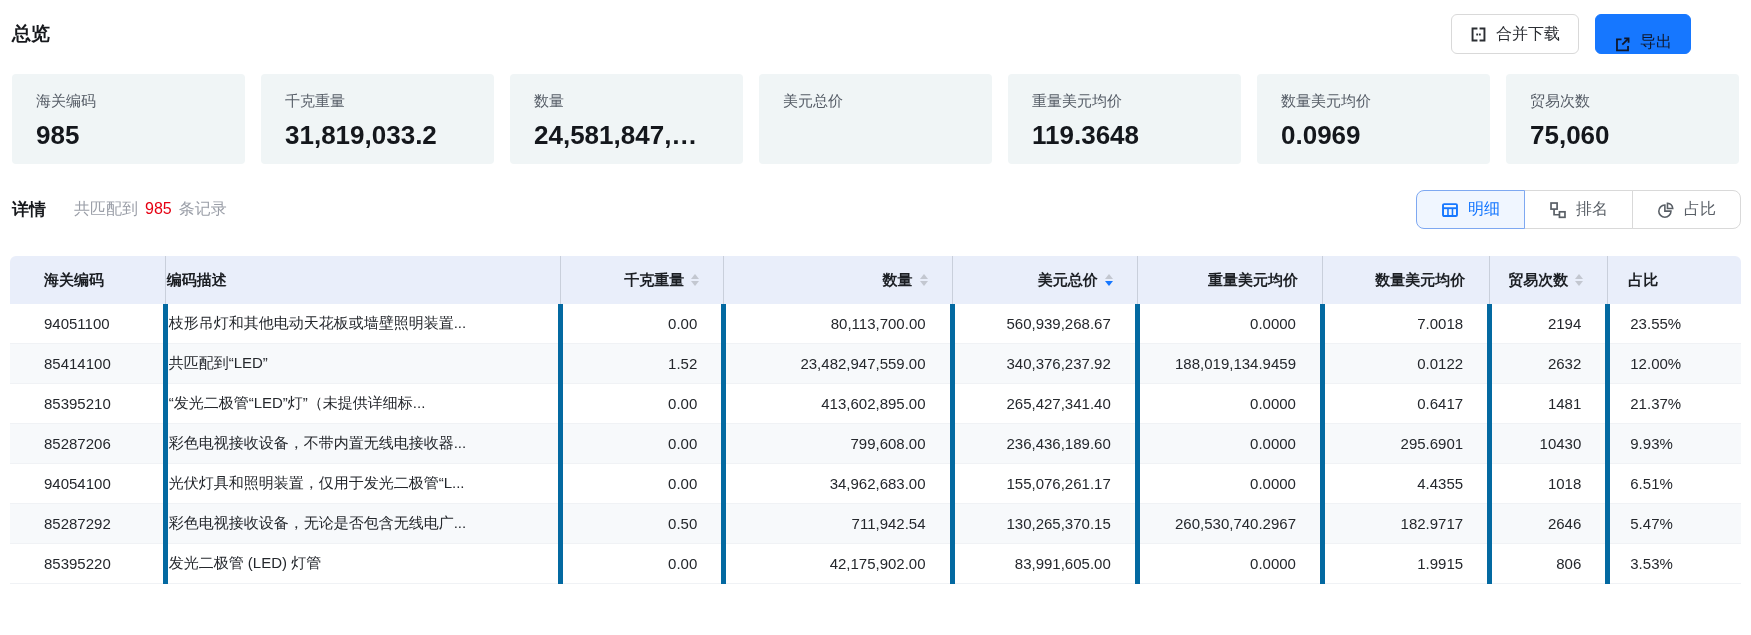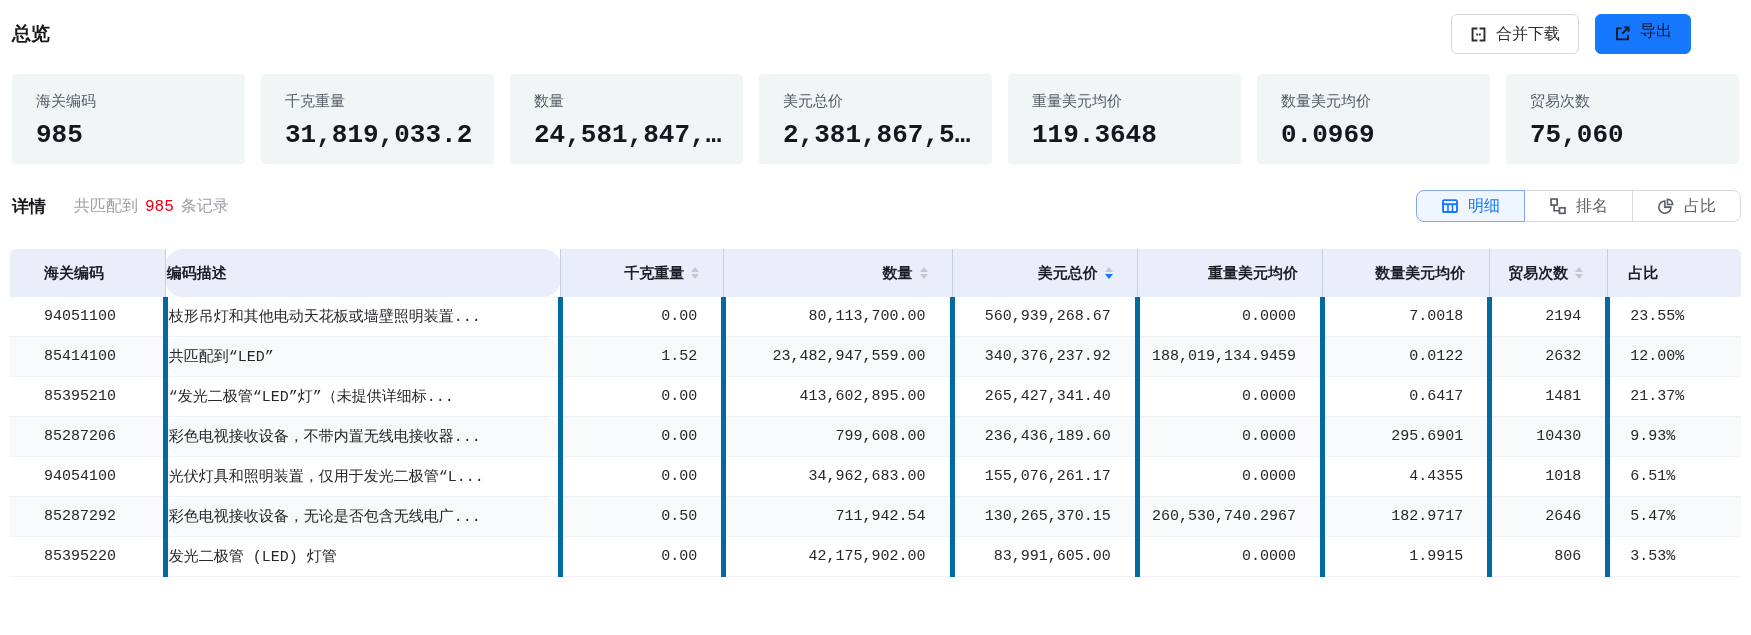--- a/index.html
+++ b/index.html
@@ -4,60 +4,60 @@
 <style>
   :root{
     --accent:#1677ff;
     --red:#e60012;
     --header-bg:#e9eefa;
     --card-bg:#f0f5f6;
   }
   html,body{margin:0;padding:0;background:#fff;}
   .page{
     width:1751px;height:635px;overflow:hidden;background:#fff;position:relative;
-    font-family:Liberation Mono, monospace;
+    font-family:Liberation Sans, sans-serif;
   }
   
   .topbar{display:flex;align-items:center;justify-content:space-between;padding:14px 12px 0 12px;}
   .page-title{font-size:19px;font-weight:700;color:#17191d;}
   .actions{display:flex;gap:16px;margin-right:48px;}
-  .btn{height:40px;display:inline-flex;align-items:center;gap:9px;padding:11px 18px;
+  .btn{height:40px;display:inline-flex;align-items:center;gap:9px;padding:0 18px;
        font-size:16px;border-radius:6px;border:1px solid #d9d9d9;background:#fff;color:#2b2e33;cursor:pointer;
        font-family:inherit;}
   .btn.primary{background:var(--accent);border-color:var(--accent);color:#0f172a;align-items:flex-end;}
   .icon{width:17px;height:17px;flex:none;}
   
   .stats{display:flex;gap:16px;margin:20px 12px 0;}
   .card{flex:1;height:90px;background:var(--card-bg);border-radius:4px;padding:18px 16px 0 24px;
         box-sizing:border-box;overflow:hidden;}
   .card-label{font-size:15px;color:#555c66;}
   .card-value{margin-top:9px;font-size:26px;font-weight:700;color:#14171c;white-space:nowrap;overflow:hidden;}
   
   .details-bar{display:flex;align-items:center;margin:26px 10px 0 12px;justify-content:space-between;}
   .section-title{font-size:17px;font-weight:700;color:#17191d;}
   .match{margin-left:28px;font-size:16px;color:#9b9fa8;}
   .match .num{color:var(--red);margin:0 7px;}
   .tabs{margin-left:auto;display:flex;}
-  .tab{height:32px;display:inline-flex;align-items:center;gap:9px;padding:0 24px;font-size:16px;
+  .tab{height:39px;display:inline-flex;align-items:center;gap:9px;padding:0 24px;font-size:16px;
        background:#fff;border:1px solid #d9d9d9;color:#595f66;cursor:pointer;margin-left:-1px;
        box-sizing:border-box;font-family:inherit;}
   .tab:first-child{border-radius:8px 0 0 8px;margin-left:0;}
   .tab:last-child{border-radius:0 8px 8px 0;}
   .tab.active{color:var(--accent);background:#f0f6ff;border-color:#7ea8f1;position:relative;z-index:1;}
   .tab .icon{width:18px;height:18px;}
   
   .table-wrap{margin:27px 10px 0;border-radius:6px 6px 0 0;overflow:hidden;}
   table{width:100%;border-collapse:collapse;table-layout:fixed;}
   thead th{height:46px;background:var(--header-bg);font-size:15px;font-weight:700;color:#1c1f24;white-space:nowrap;overflow:hidden;}
   thead th:not(:last-child){border-right:1px solid #c9cfdb;}
   tbody td{height:37px;font-size:15px;color:#24272c;white-space:nowrap;overflow:hidden;border-bottom:1px solid #f0f2f5;}
   tbody td:not(:last-child){border-right:5px solid #0369a1;}
   tbody tr:nth-child(even){background:#f7f9fb;}
   .al-left{text-align:left;} .al-right{text-align:right;}
-  .c0{padding-left:34px;} .c1{border-radius:18px;}
+  .c0{padding-left:34px;} .c1{}
   .c2,.c3,.c4,.c5,.c6,.c7{padding-right:24px;}
   .c8{padding-left:20px;}
   .th-inner{display:inline-flex;align-items:center;gap:7px;vertical-align:middle;}
   .sorter{display:inline-flex;flex-direction:column;align-items:center;gap:2px;cursor:pointer;}
   .caret{width:0;height:0;border-left:4.5px solid transparent;border-right:4.5px solid transparent;display:block;}
   .caret.up{border-bottom:5.5px solid #c3c7d0;}
   .caret.down{border-top:5.5px solid #c3c7d0;}
   .caret.down.on{border-top-color:var(--accent);}
 </style>
 </head>
@@ -96,21 +96,20 @@
       <div class="card">
         <div class="card-label">千克重量</div>
         <div class="card-value">31,819,033.2</div>
       </div>
       <div class="card">
         <div class="card-label">数量</div>
         <div class="card-value">24,581,847,…</div>
       </div>
       <div class="card">
         <div class="card-label">美元总价</div>
-        <div class="card-value">2,381,867,5…</div>
       </div>
       <div class="card">
         <div class="card-label">重量美元均价</div>
         <div class="card-value">119.3648</div>
       </div>
       <div class="card">
         <div class="card-label">数量美元均价</div>
         <div class="card-value">0.0969</div>
       </div>
       <div class="card">

